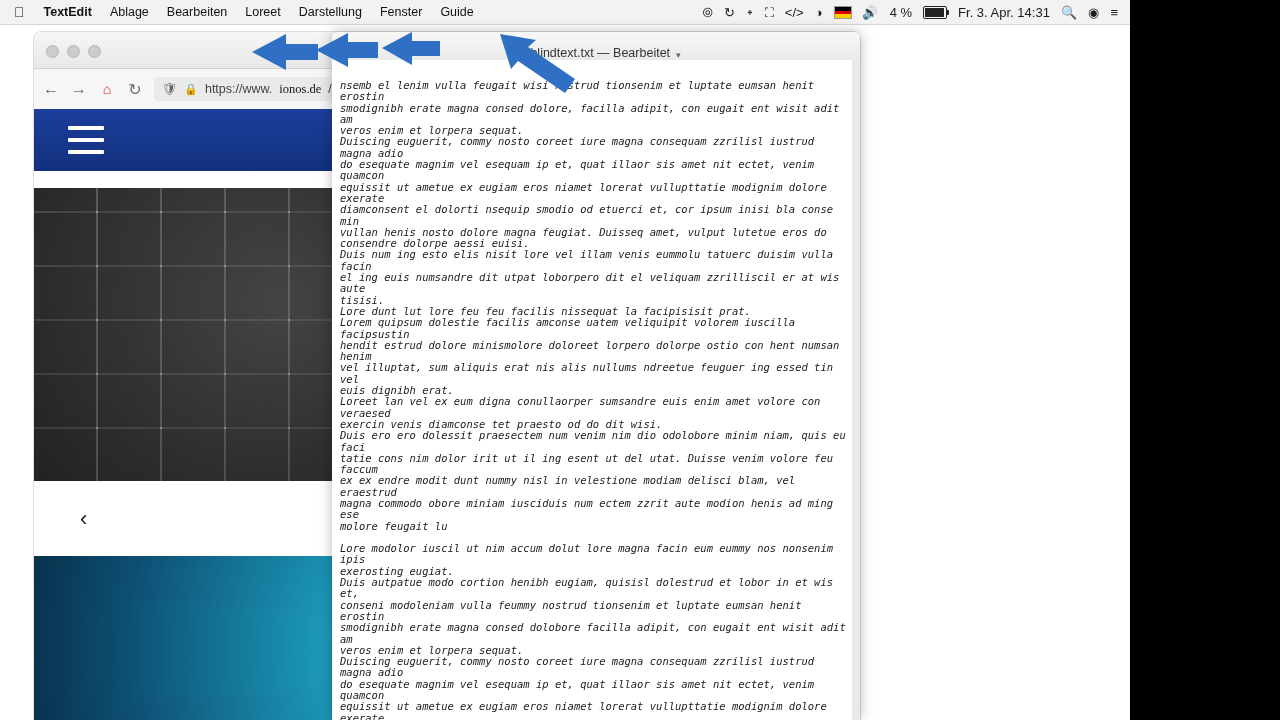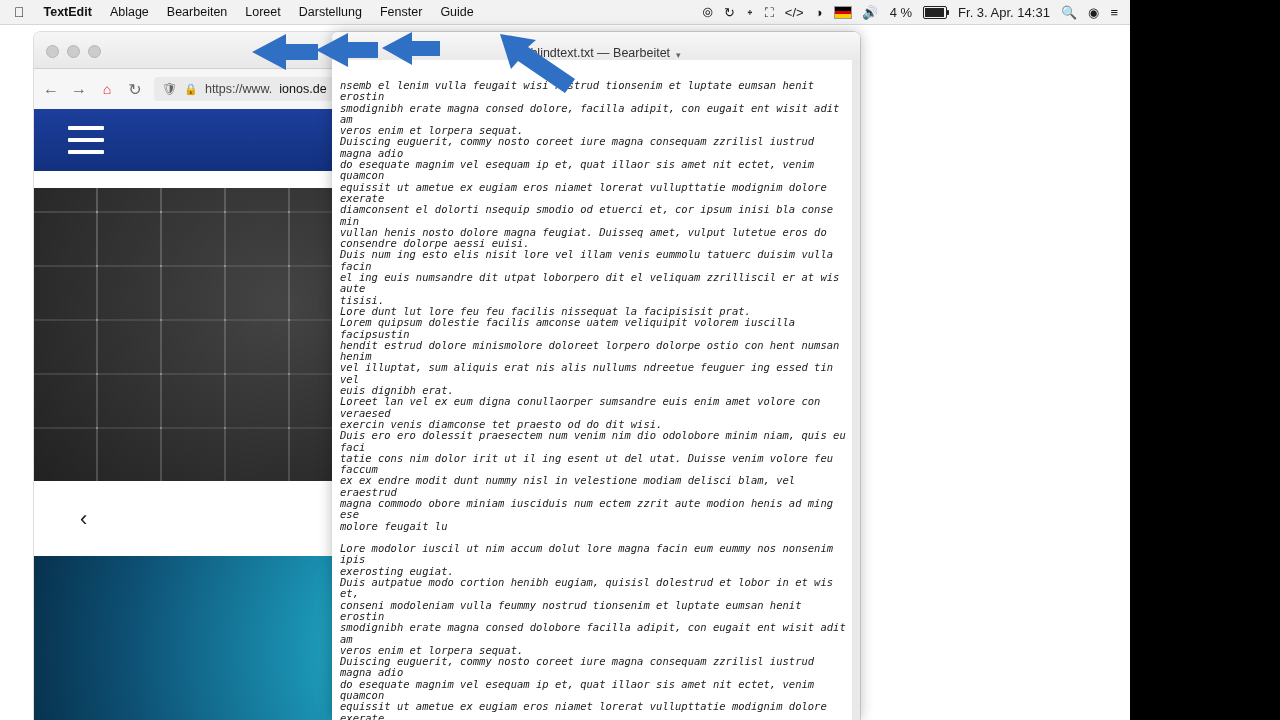--- a/index.html
+++ b/index.html
@@ -149,21 +149,21 @@
     align-items: center;
     padding: 0 8px;
     gap: 7px;
     font-size: 12.5px;
     color: #444;
     overflow: hidden;
     white-space: nowrap;
   }
   .urlbar .lock { font-size: 11px; color: #444; }
   .urlbar .shield { font-size: 12px; color: #666; }
-  .url-strong { color: #111; }
+  .url-strong { color: #111; font-family: Liberation Serif, serif; }
   
   .page {
     position: absolute;
     top: 77px; left: 0; right: 0; bottom: 0;
     background: #fff;
     overflow: hidden;
   }
   .site-header {
     height: 62px;
     background: #1d3a8f;

